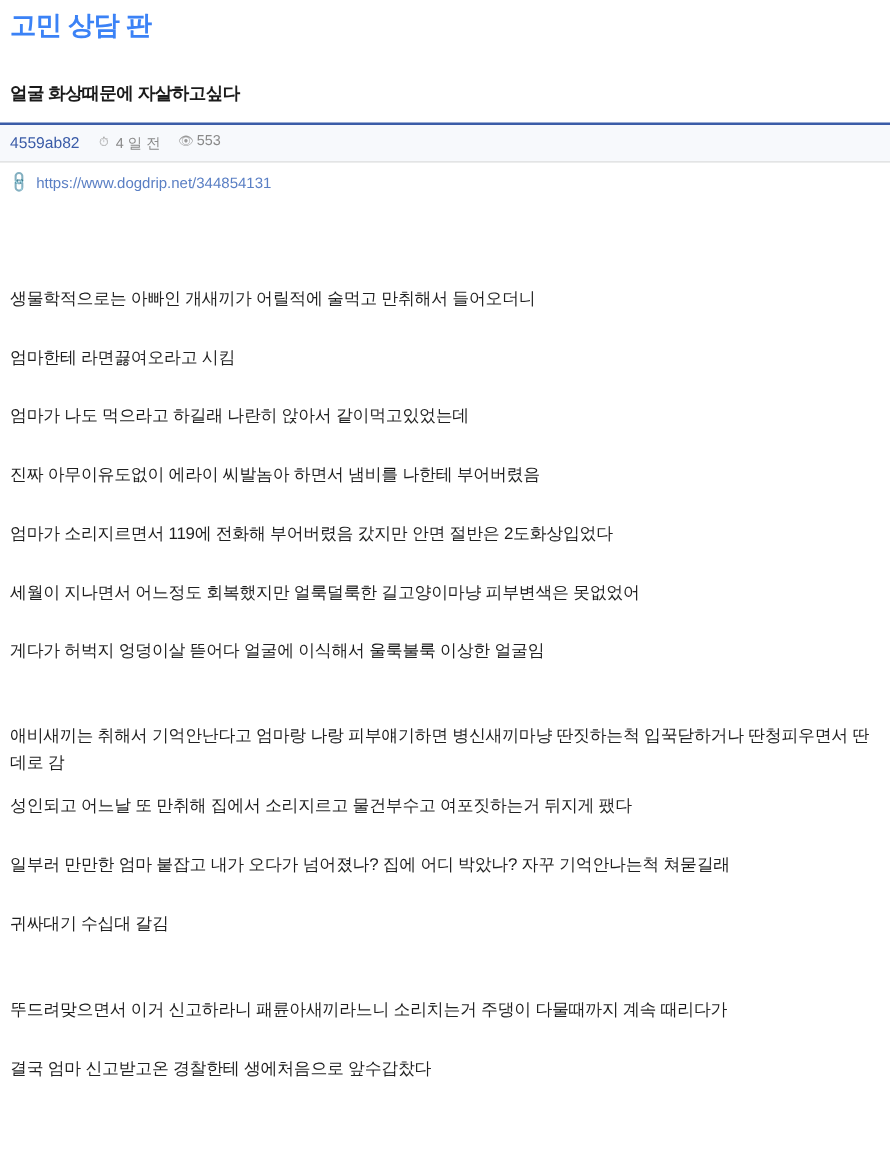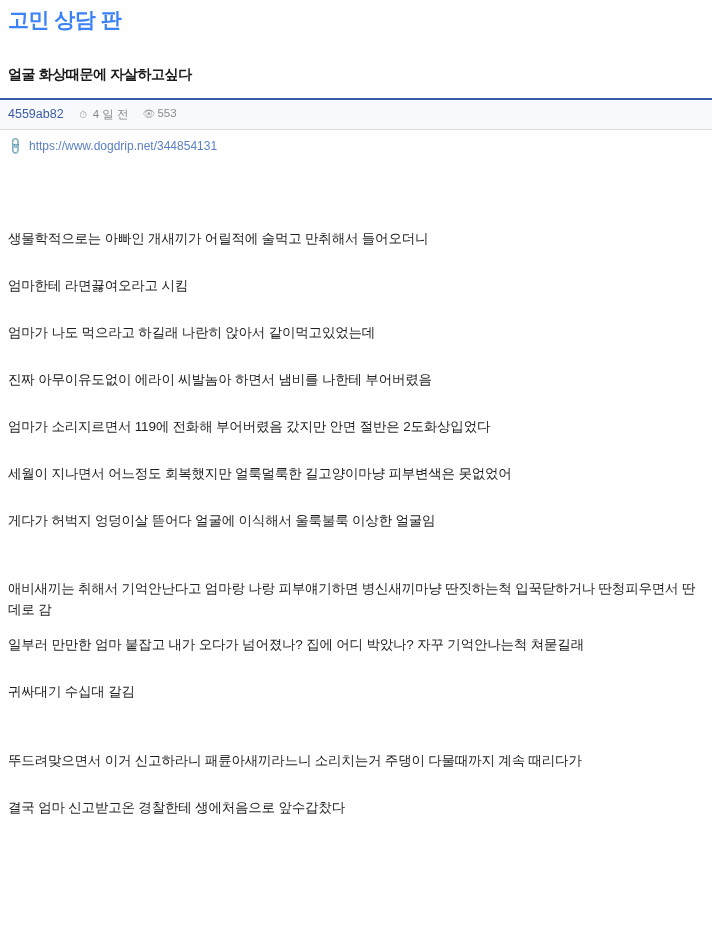--- a/index.html
+++ b/index.html
@@ -126,20 +126,21 @@
 
   <div class="post-body">
     <p class="para">생물학적으로는 아빠인 개새끼가 어릴적에 술먹고 만취해서 들어오더니</p>
     <p class="para">엄마한테 라면끓여오라고 시킴</p>
     <p class="para">엄마가 나도 먹으라고 하길래 나란히 앉아서 같이먹고있었는데</p>
     <p class="para">진짜 아무이유도없이 에라이 씨발놈아 하면서 냄비를 나한테 부어버렸음</p>
     <p class="para">엄마가 소리지르면서 119에 전화해 부어버렸음 갔지만 안면 절반은 2도화상입었다</p>
     <p class="para">세월이 지나면서 어느정도 회복했지만 얼룩덜룩한 길고양이마냥 피부변색은 못없었어</p>
     <p class="para gap-big">게다가 허벅지 엉덩이살 뜯어다 얼굴에 이식해서 울룩불룩 이상한 얼굴임</p>
     <p class="para tight">애비새끼는 취해서 기억안난다고 엄마랑 나랑 피부얘기하면 병신새끼마냥 딴짓하는척 입꾹닫하거나 딴청피우면서 딴데로 감</p>
+    <p class="para">성인되고 어느날 또 만취해 집에서 소리지르고 물건부수고 여포짓하는거 뒤지게 팼다</p>
     <p class="para">일부러 만만한 엄마 붙잡고 내가 오다가 넘어졌나? 집에 어디 박았나? 자꾸 기억안나는척 쳐묻길래</p>
     <p class="para gap-big">귀싸대기 수십대 갈김</p>
     <p class="para">뚜드려맞으면서 이거 신고하라니 패륜아새끼라느니 소리치는거 주댕이 다물때까지 계속 때리다가</p>
     <p class="para gap-big">결국 엄마 신고받고온 경찰한테 생에처음으로 앞수갑찼다</p>
 
   </div>
 
 </div>
 
 </body></html>

